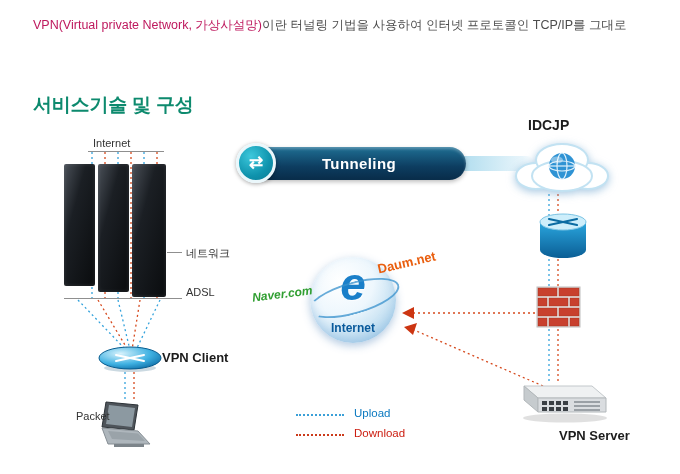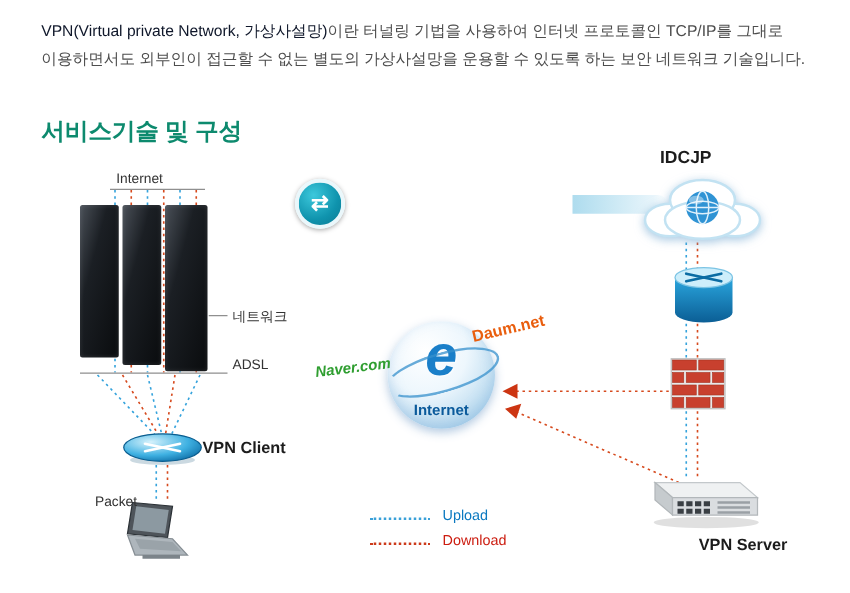--- a/index.html
+++ b/index.html
@@ -5,21 +5,21 @@
   html,body { margin:0; padding:0; background:#fff; }
   .stage {
     position:relative; width:680px; height:474px; background:#fff; overflow:hidden;
     font-family:"Liberation Sans", sans-serif;
   }
   
   .intro {
     position:absolute; left:33px; top:14px; width:625px; margin:0;
     font-size:12.5px; line-height:22px; color:#4d4d4d;
   }
-  .intro .hl { color:#0f172a; }
+  .intro .hl { color:#be185d; }
   .section-title {
     position:absolute; left:33px; top:92px; margin:0;
     font-size:19px; font-weight:bold; color:#0d8a6e; letter-spacing:-0.2px;
   }
   
   .lbl { position:absolute; z-index:4; color:#333; font-size:11px; white-space:nowrap; }
   .lbl.bold { font-weight:bold; font-size:13px; color:#1c1c1c; }
   
   .lines { position:absolute; left:0; top:0; z-index:1; }
   .bl { stroke:#35a3dc; stroke-dasharray:2 3; fill:none; }
@@ -87,21 +87,21 @@
   .leg-line.down { left:296px; top:434px; border-top:2px dotted #cc3a1a; }
   .leg-lbl { position:absolute; z-index:4; font-size:11.5px; white-space:nowrap; }
   .leg-lbl.up { left:354px; top:407px; color:#0b79c0; }
   .leg-lbl.down { left:354px; top:427px; color:#cc1d10; }
 </style>
 </head>
 <body>
 
 <div class="stage">
 
-  <p class="intro"><span class="hl">VPN(Virtual private Network, 가상사설망)</span><span>이란 터널링 기법을 사용하여 인터넷 프로토콜인 TCP/IP를 그대로</span><br><span>이용하면서도 외부인이 접근할 수 없는 별도의 가상사설망을 운용할 수 있도록 하는 보안 네트워크 기술입니다.</span></p>
+  <p class="intro"><span class="hl">VPN(Virtual private Network, 가상사설망)</span><span>이란 터널링 기법을 사용하여 인터넷 프로토콜인 TCP/IP를 그대로</span><br></p>
 
   <h2 class="section-title">서비스기술 및 구성</h2>
 
   <svg class="lines" width="680" height="474" viewBox="0 0 680 474">
     <g stroke-width="1.3">
       <path class="bl" d="M92,152 V298"></path>
       <path class="rd" d="M105,152 V298"></path>
       <path class="bl" d="M118,152 V298"></path>
       <path class="rd" d="M131,152 V298"></path>
       <path class="bl" d="M144,152 V298"></path>
@@ -130,20 +130,23 @@
   <div class="panel p1"></div>
   <div class="panel p2"></div>
   <div class="panel p3"></div>
 
   <div class="hline" style="left:167px; top:252px; width:15px;"></div>
   <div class="lbl" style="left:186px; top:246px;">네트워크</div>
   <div class="hline" style="left:64px; top:298px; width:118px;"></div>
   <div class="lbl" style="left:186px; top:286px;">ADSL</div>
 
   <div class="tunnel-tail"></div>
+  <div class="tunnel-pill">
+    <span>Tunneling</span>
+  </div>
   <div class="tunnel-icon">
     <span>⇄</span>
   </div>
 
   <div class="lbl bold" style="left:528px; top:117px; font-size:14px;">IDCJP</div>
 
   <svg class="icon cloud" style="left:510px; top:138px;" width="104" height="58" viewBox="0 0 104 58">
     <g fill="#ffffff" stroke="#c2e2f2" stroke-width="2">
       <ellipse cx="26" cy="38" rx="20" ry="13"></ellipse>
       <ellipse cx="78" cy="38" rx="20" ry="13"></ellipse>
@@ -223,21 +226,21 @@
     </defs>
     <ellipse cx="34" cy="22" rx="26" ry="4" fill="rgba(20,80,120,.22)"></ellipse>
     <ellipse cx="34" cy="12" rx="31" ry="11" fill="url(#dg)" stroke="#0a5d8f"></ellipse>
     <g stroke="#ffffff" stroke-width="2" stroke-linecap="round">
       <line x1="20" y1="9" x2="48" y2="15"></line>
       <line x1="48" y1="9" x2="20" y2="15"></line>
     </g>
   </svg>
   <div class="lbl bold" style="left:162px; top:350px;">VPN Client</div>
 
-  <div class="lbl" style="left:76px; top:396px;">Packet</div>
+  <div class="lbl" style="left:76px; top:410px;">Packet</div>
   <svg class="icon" style="left:94px; top:400px;" width="62" height="52" viewBox="0 0 62 52">
     <polygon points="12,2 44,5 40,30 8,27" fill="#4e545a" stroke="#2c3237"></polygon>
     <polygon points="15,5 41,8 38,27 12,24" fill="#8c99a1"></polygon>
     <polygon points="8,28 44,31 56,44 14,44" fill="#aeb6bc" stroke="#868e94"></polygon>
     <polygon points="14,31 44,33.5 51,41 18,39" fill="#9aa3a9"></polygon>
     <rect x="20" y="44" width="30" height="3" fill="#7c848a"></rect>
   </svg>
 
   <div class="globe">
     <span class="e">e</span>

